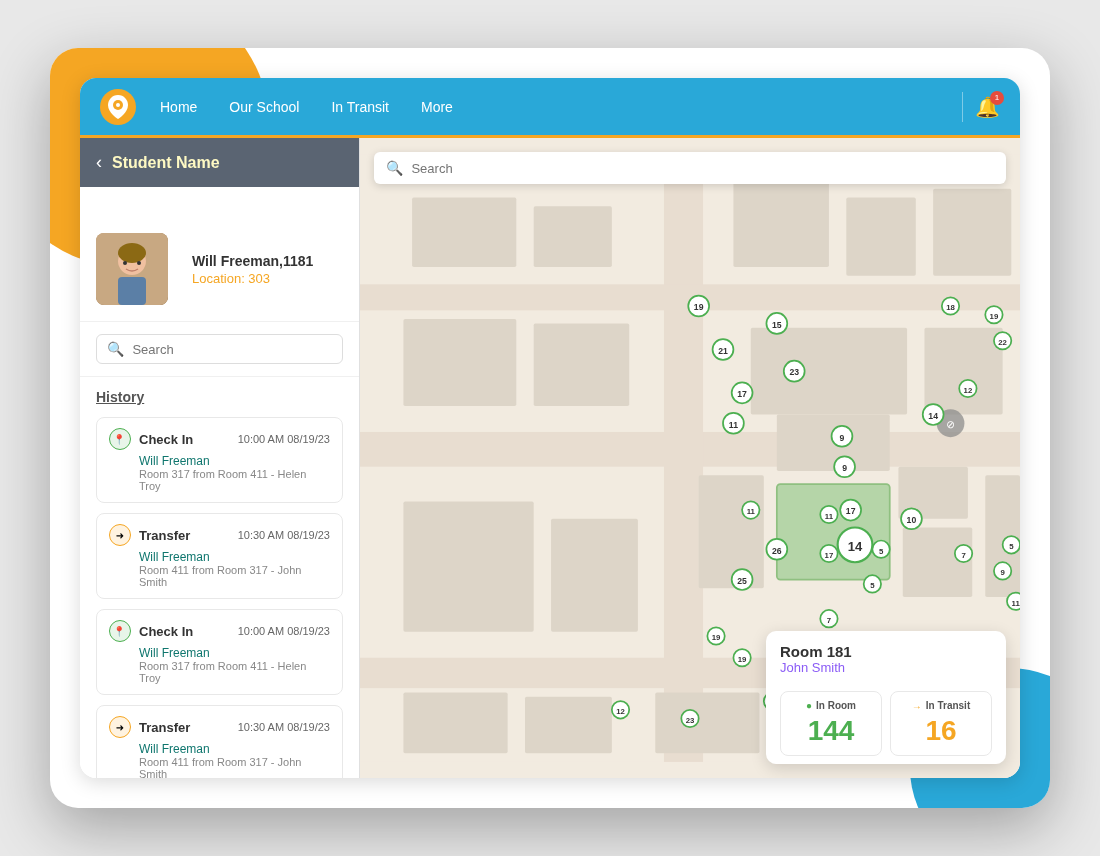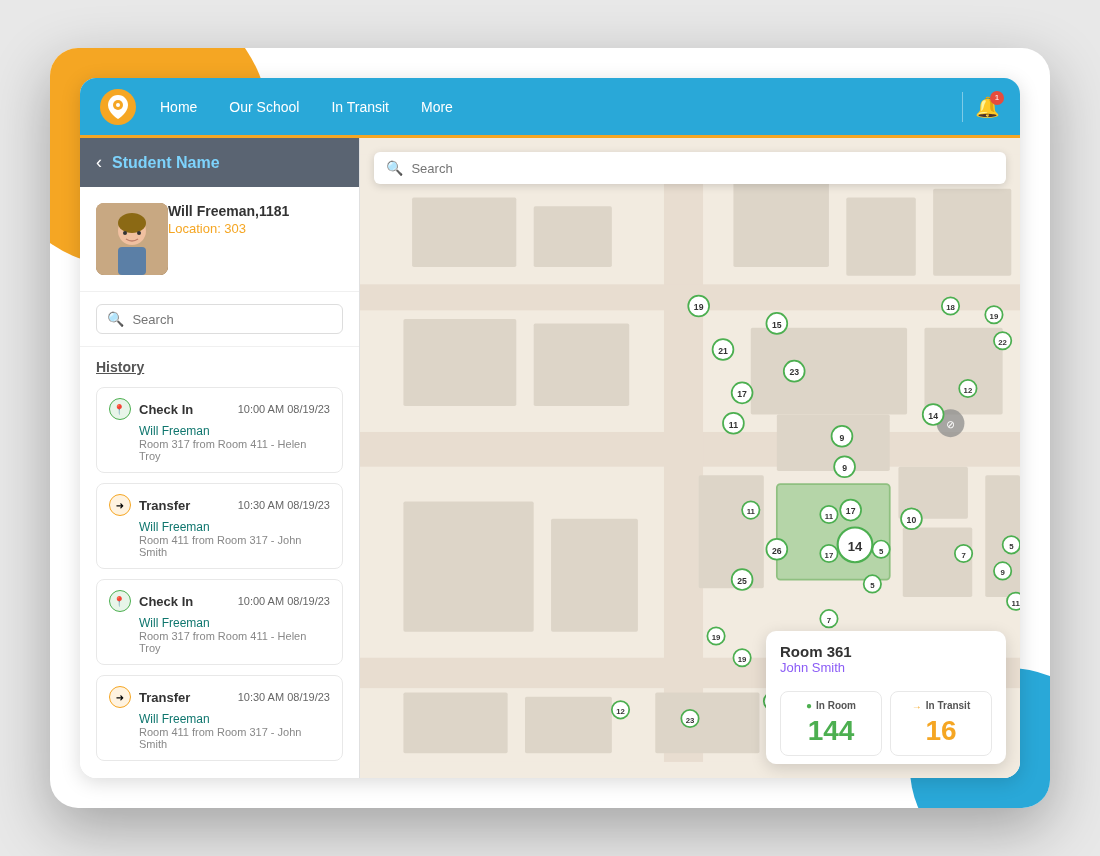--- a/index.html
+++ b/index.html
@@ -135,28 +135,29 @@
       gap: 10px;
     }
     .back-arrow {
       font-size: 18px;
       cursor: pointer;
       color: #fff;
     }
     .panel-title {
       font-size: 16px;
       font-weight: 600;
-      color: #7dd3fc;
+      color: #fef9c3;
     }
     .student-info {
       padding: 16px;
       display: flex;
-      align-items: flex-start;
-      gap: 0;
+      align-items: center;
+      gap: 24px;
       border-bottom: 1px solid #f0f0f0;
+      margin-top: 30px;
     }
     .student-avatar {
       width: 72px;
       height: 72px;
       border-radius: 8px;
       overflow: hidden;
       flex-shrink: 0;
       background: #c8a882;
     }
     .avatar-placeholder {
@@ -659,21 +660,21 @@
             <circle cx="540" cy="460" r="10" fill="#fff" stroke="#4caf50" stroke-width="2"></circle>
             <text x="540" y="465" text-anchor="middle" font-size="9" fill="#333" font-weight="bold">17</text>
 
             <circle cx="540" cy="415" r="10" fill="#fff" stroke="#4caf50" stroke-width="2"></circle>
             <text x="540" y="420" text-anchor="middle" font-size="9" fill="#333" font-weight="bold">11</text>
           </svg>
         </div>
 
         <div class="info-card">
           <div class="info-card-header">
-            <div class="info-card-room">Room 361</div>
+            <div class="info-card-room">Room 181</div>
             <div class="info-card-teacher">John Smith</div>
           </div>
           <div class="info-card-stats">
             <div class="stat-box">
               <div class="stat-header">
                 <span class="stat-icon green">●</span>
                 <span>In Room</span>
               </div>
               <div class="stat-value green">144</div>
             </div>

